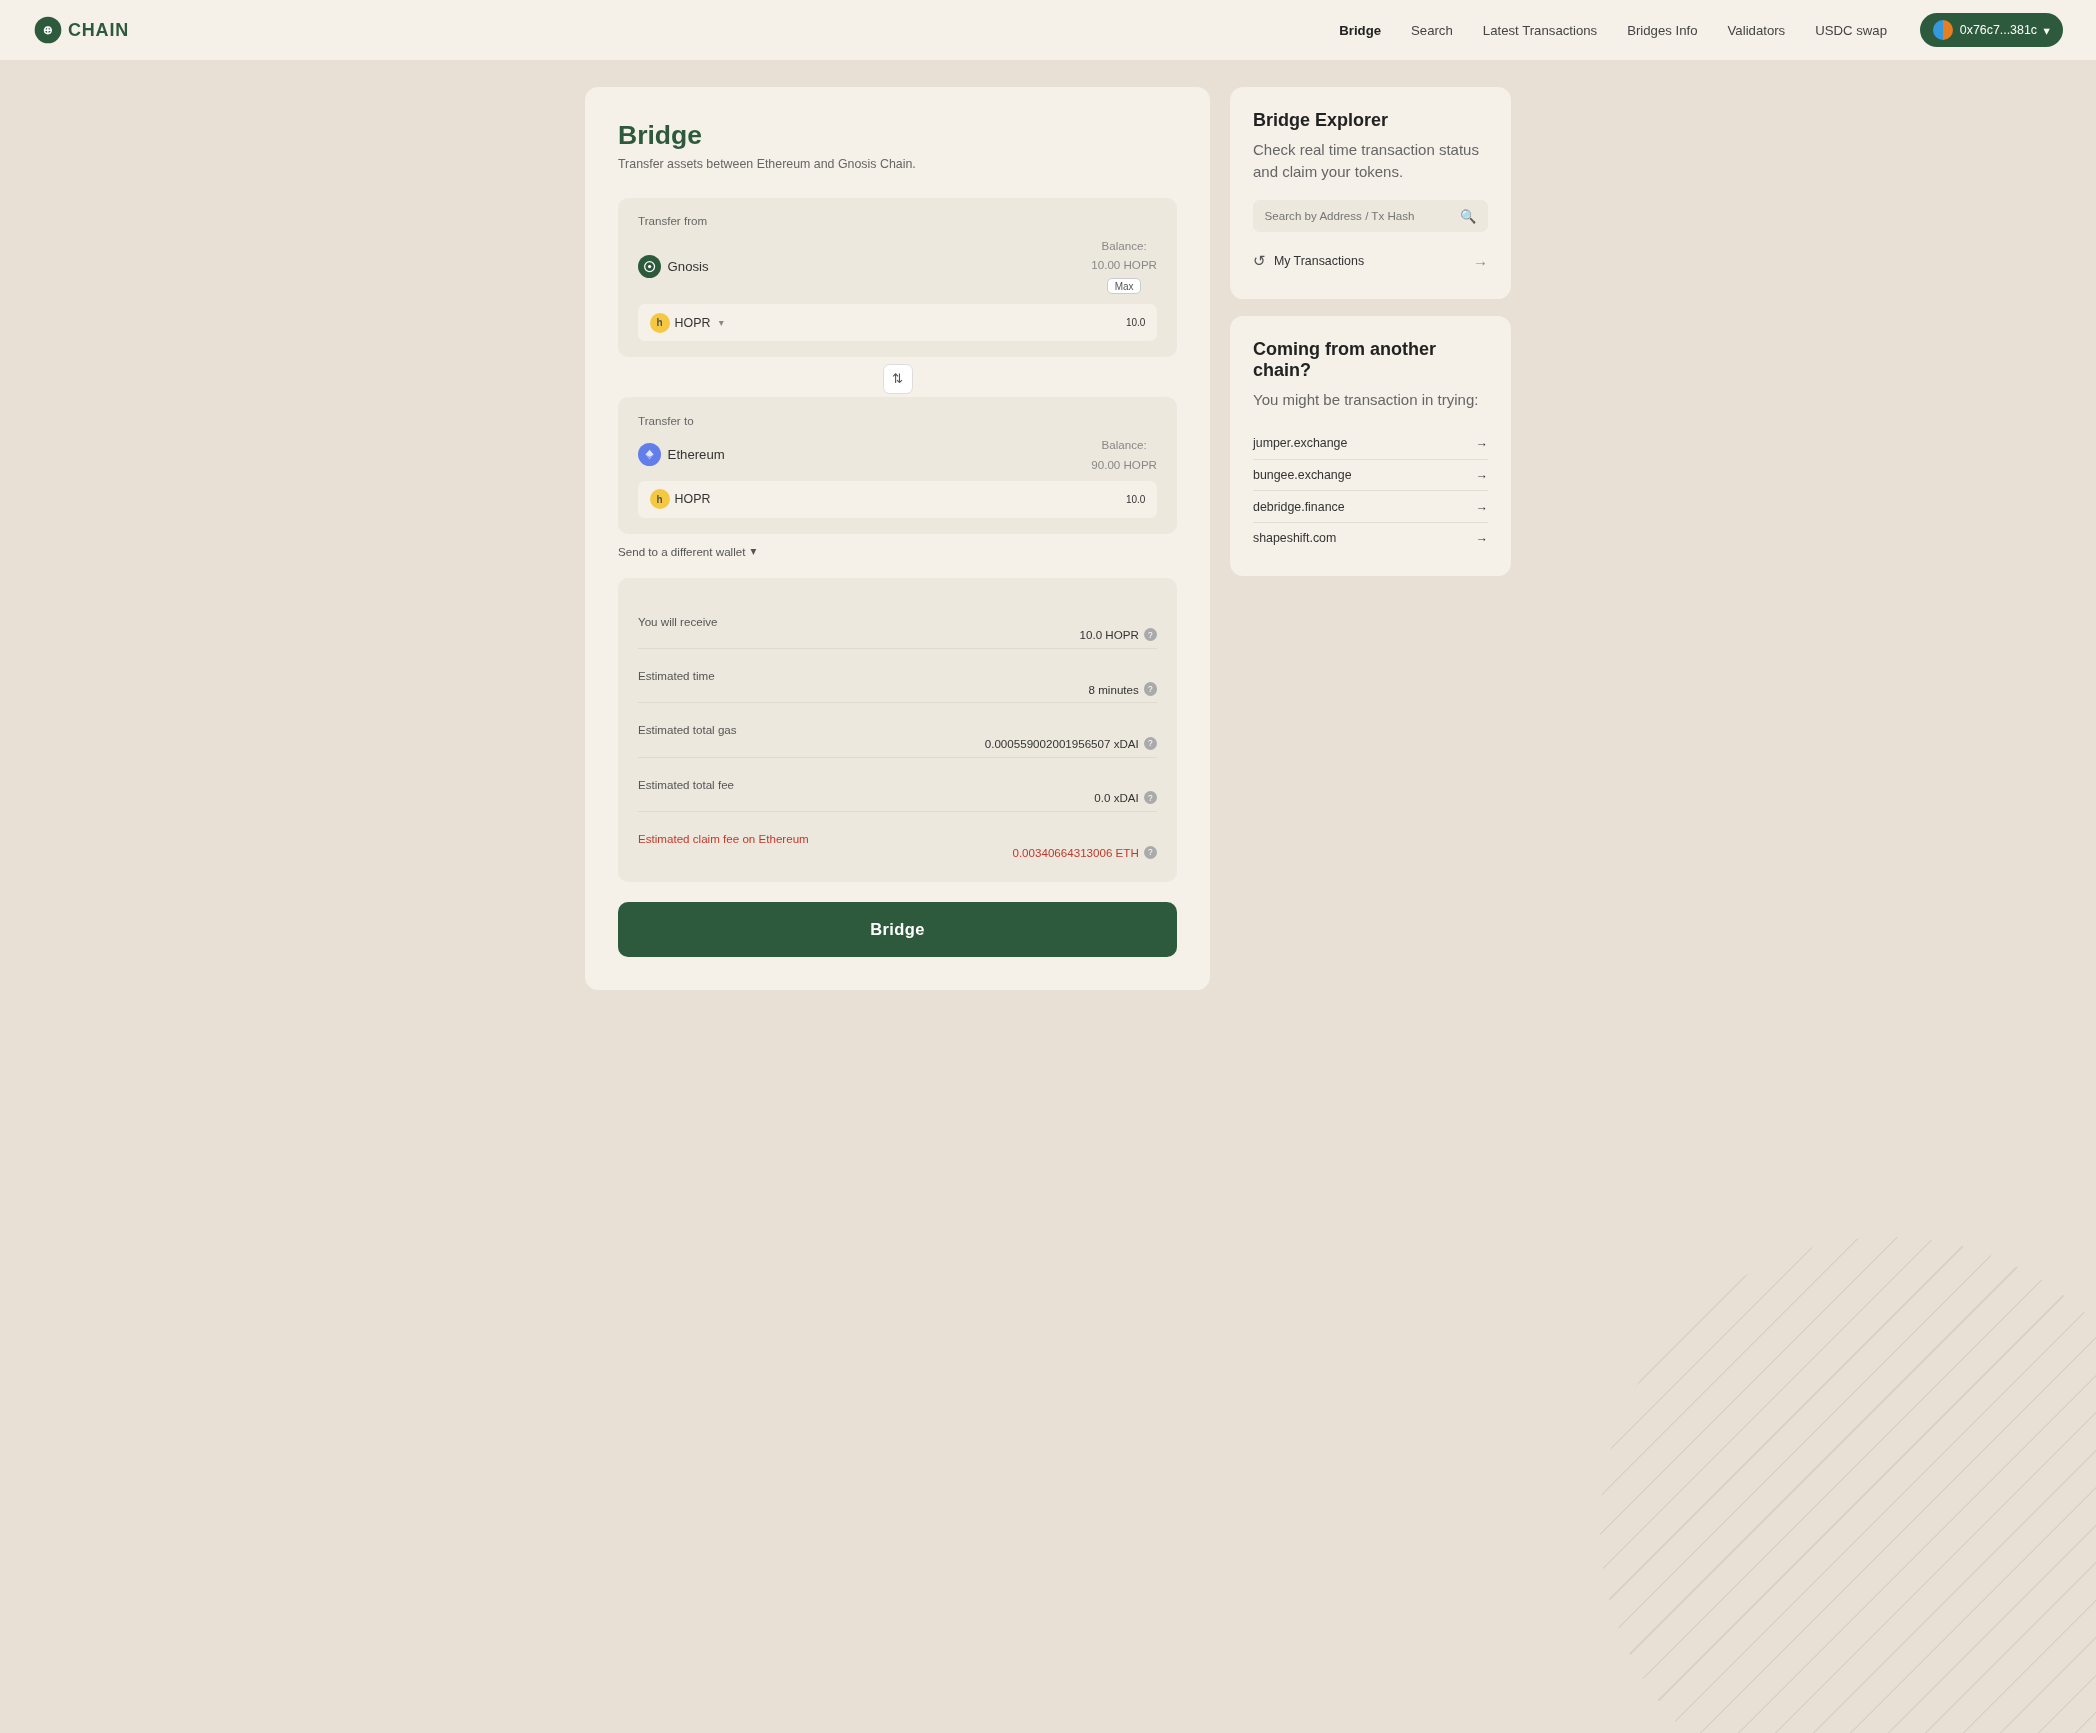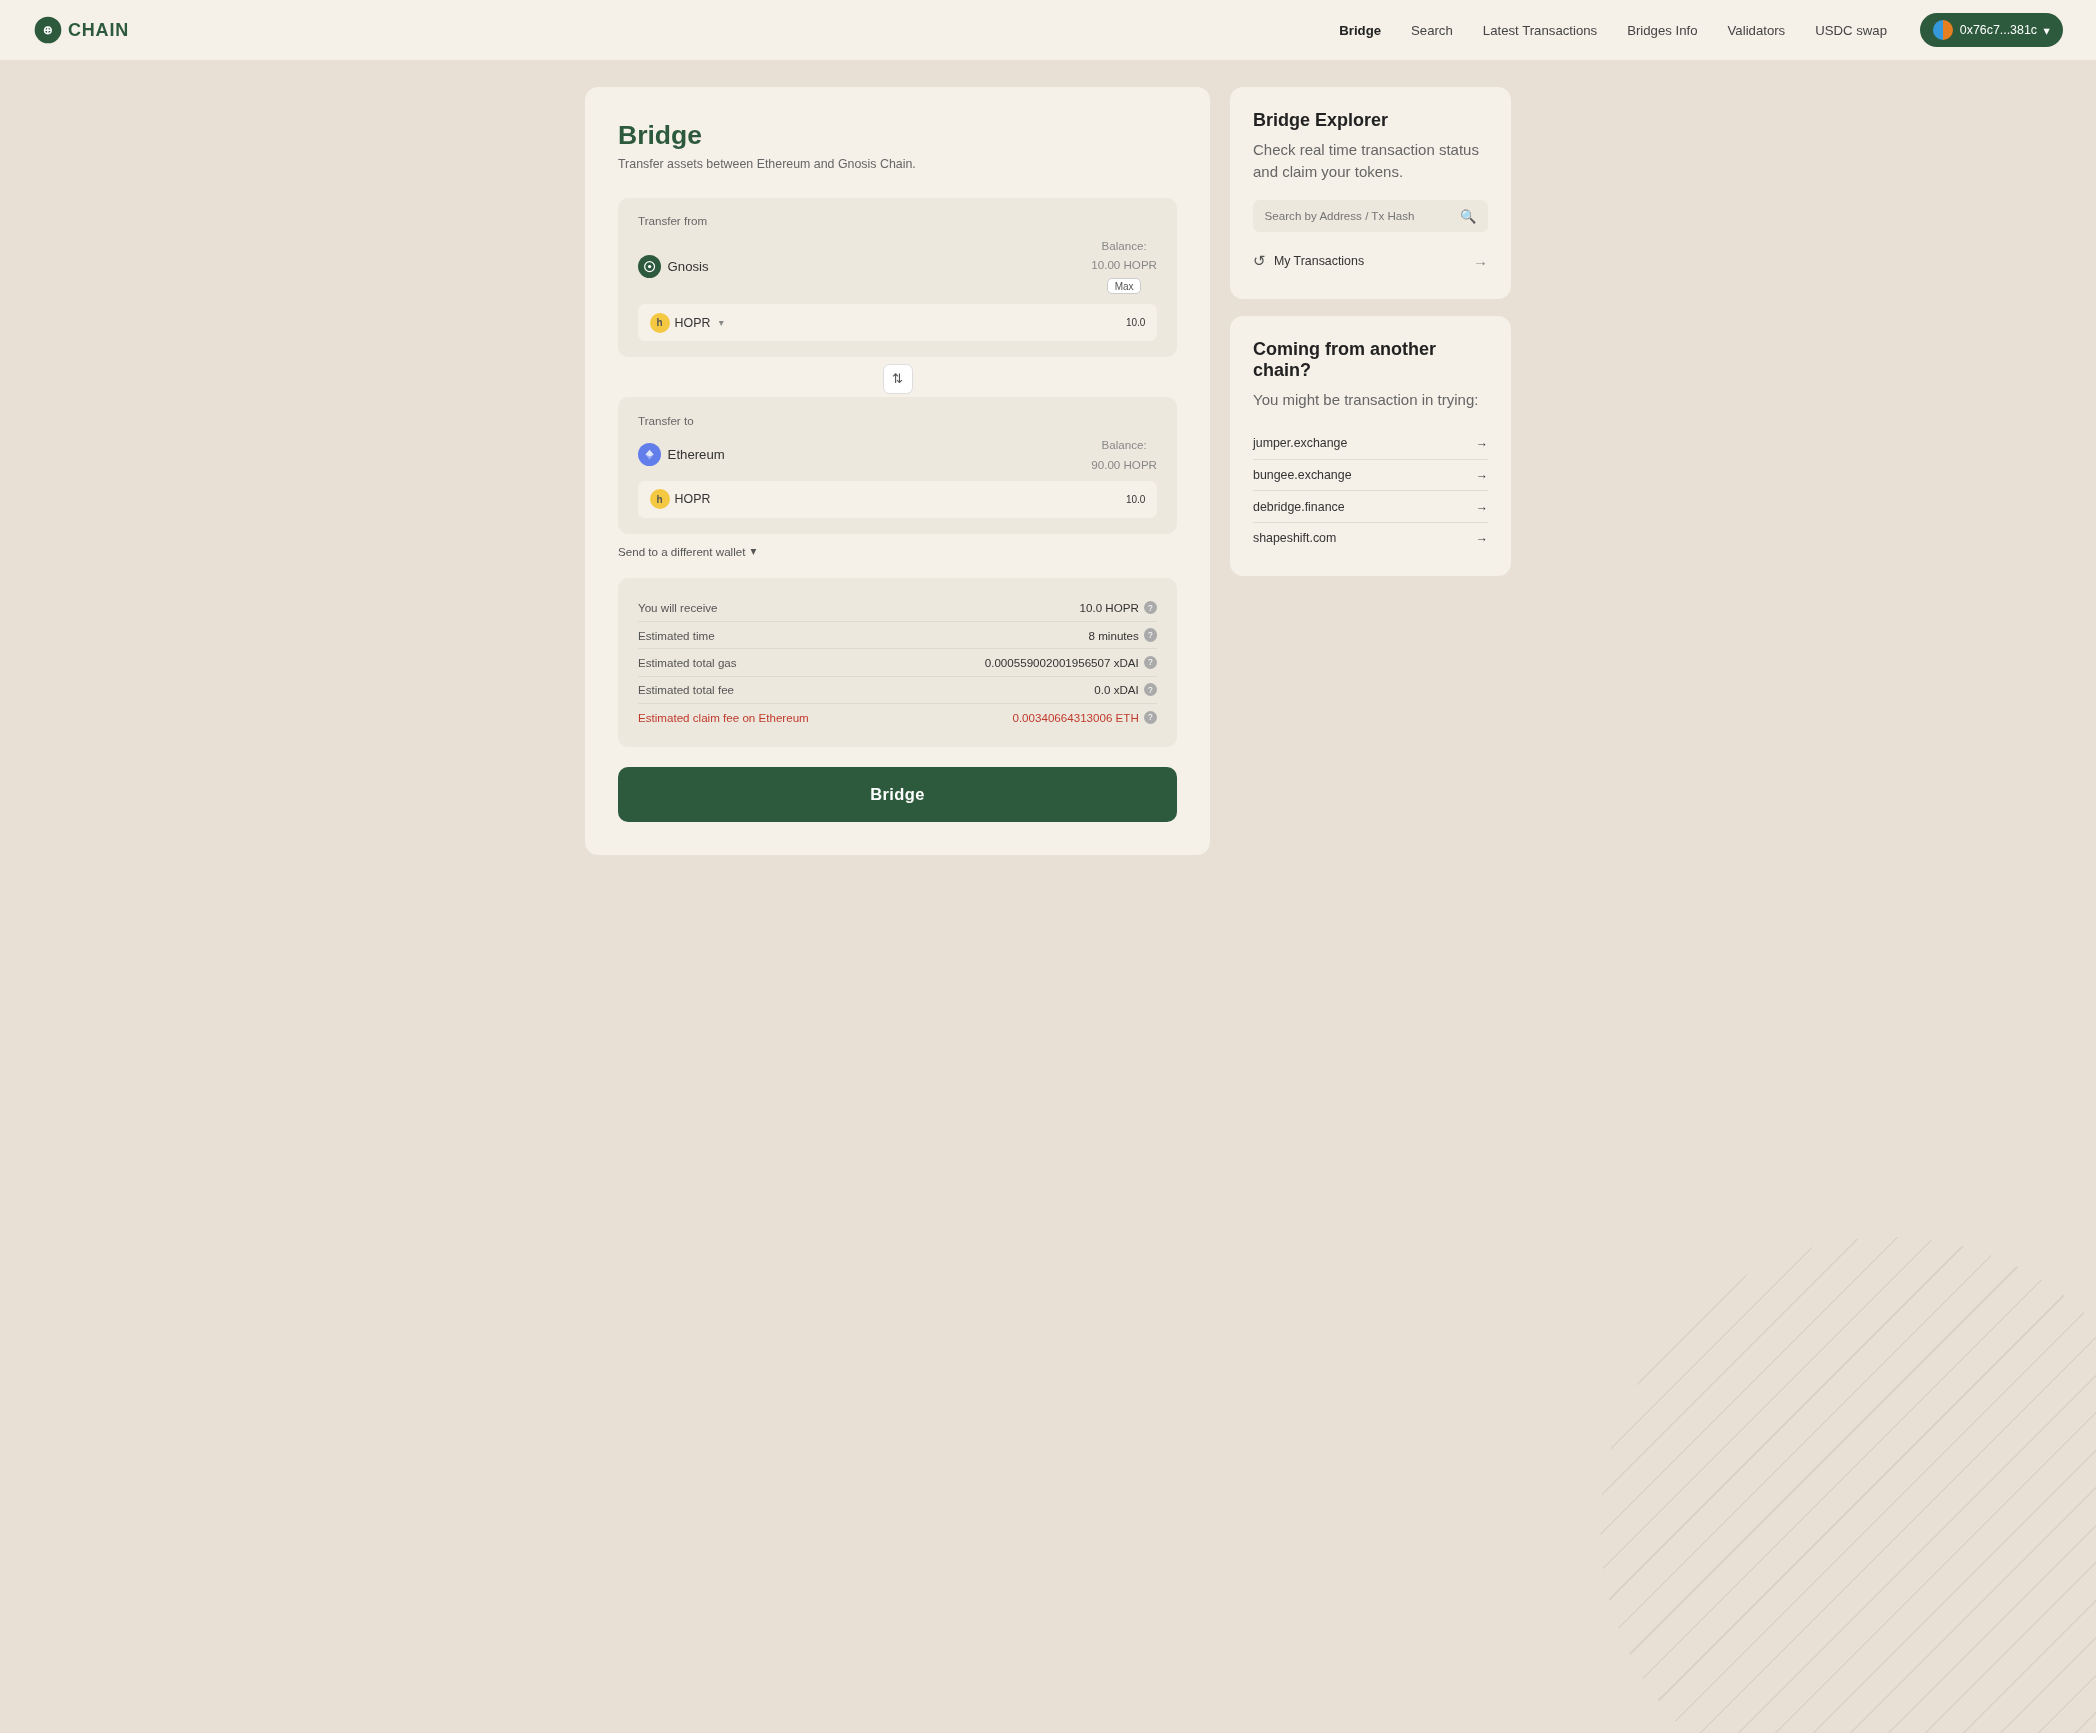--- a/index.html
+++ b/index.html
@@ -284,20 +284,21 @@
     }
     .fee-label.orange {
       color: #c0392b;
     }
     .fee-value {
       color: #333;
       font-weight: 500;
       display: flex;
       align-items: center;
       gap: 5px;
+      margin-top: 27px;
     }
     .fee-value.orange {
       color: #c0392b;
     }
     .info-icon {
       width: 13.2px;
       height: 13.2px;
       border-radius: 50%;
       background: #aaa;
       color: white;

